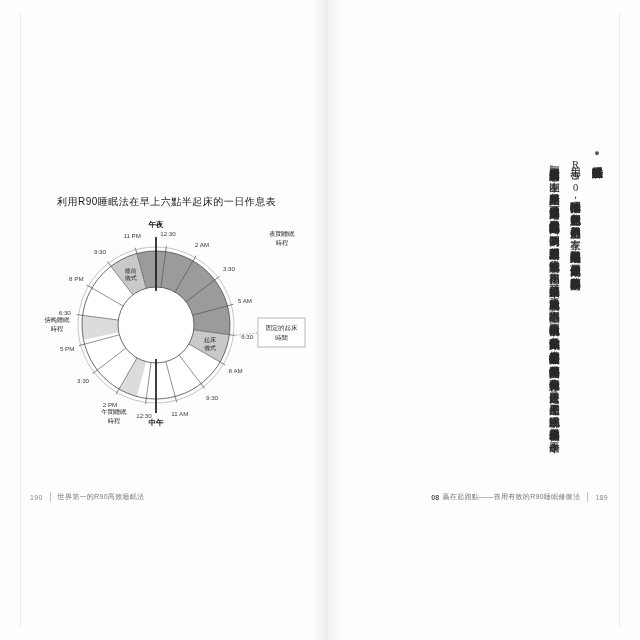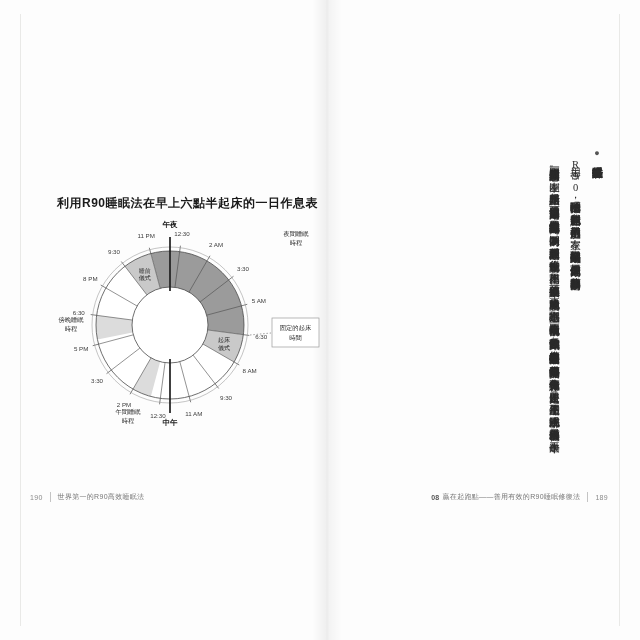--- a/index.html
+++ b/index.html
@@ -11,23 +11,23 @@
   }
   .page-edge{position:absolute;background:#e9e9e7;}
   .fold{
     position:absolute;left:312px;top:0;width:30px;height:640px;
     background:linear-gradient(90deg,rgba(0,0,0,0) 0%,rgba(0,0,0,0.05) 45%,rgba(0,0,0,0.07) 50%,rgba(0,0,0,0.04) 58%,rgba(0,0,0,0) 100%);
   }
   
   .diagram-title{
     position:absolute;left:57px;top:195px;width:270px;
     font-family:"Liberation Sans","DejaVu Sans",sans-serif;
-    font-weight:bold;font-size:12px;letter-spacing:0.5px;color:#1a1a1a;
+    font-weight:normal;font-size:10px;letter-spacing:0.5px;color:#1a1a1a;
   }
-  #clock-wrap{position:absolute;left:44px;top:218px;width:300px;height:212px;}
+  #clock-wrap{position:absolute;left:30px;top:218px;width:300px;height:212px;}
   .lp-footer{
     position:absolute;left:30px;top:492px;display:flex;align-items:center;
     font-family:"Liberation Sans","DejaVu Sans",sans-serif;
     font-size:7px;color:#777;letter-spacing:0.3px;
   }
   .rp-footer{
     position:absolute;right:32px;top:492px;display:flex;align-items:center;
     font-family:"Liberation Sans","DejaVu Sans",sans-serif;
     font-size:7px;color:#777;letter-spacing:0.3px;
   }

